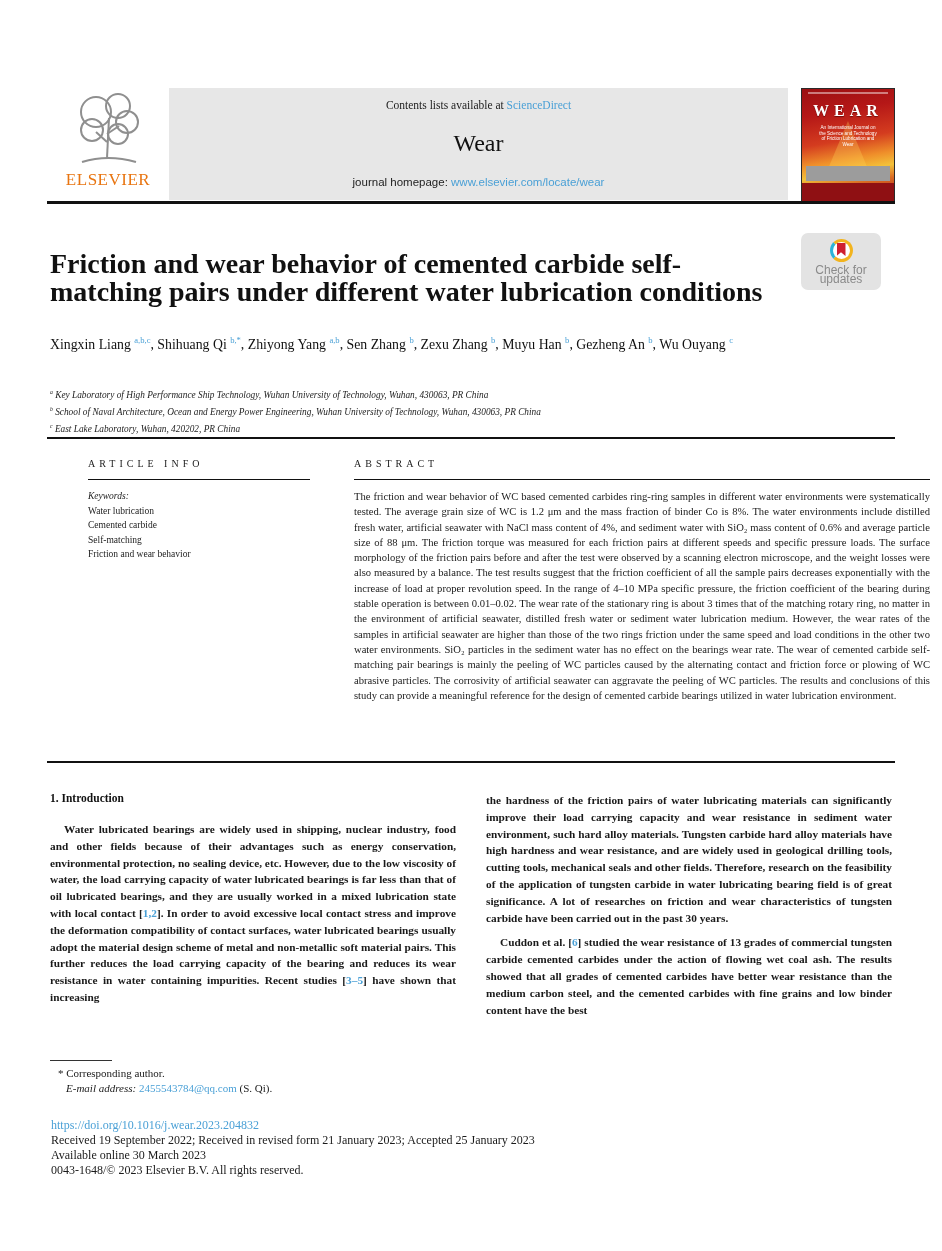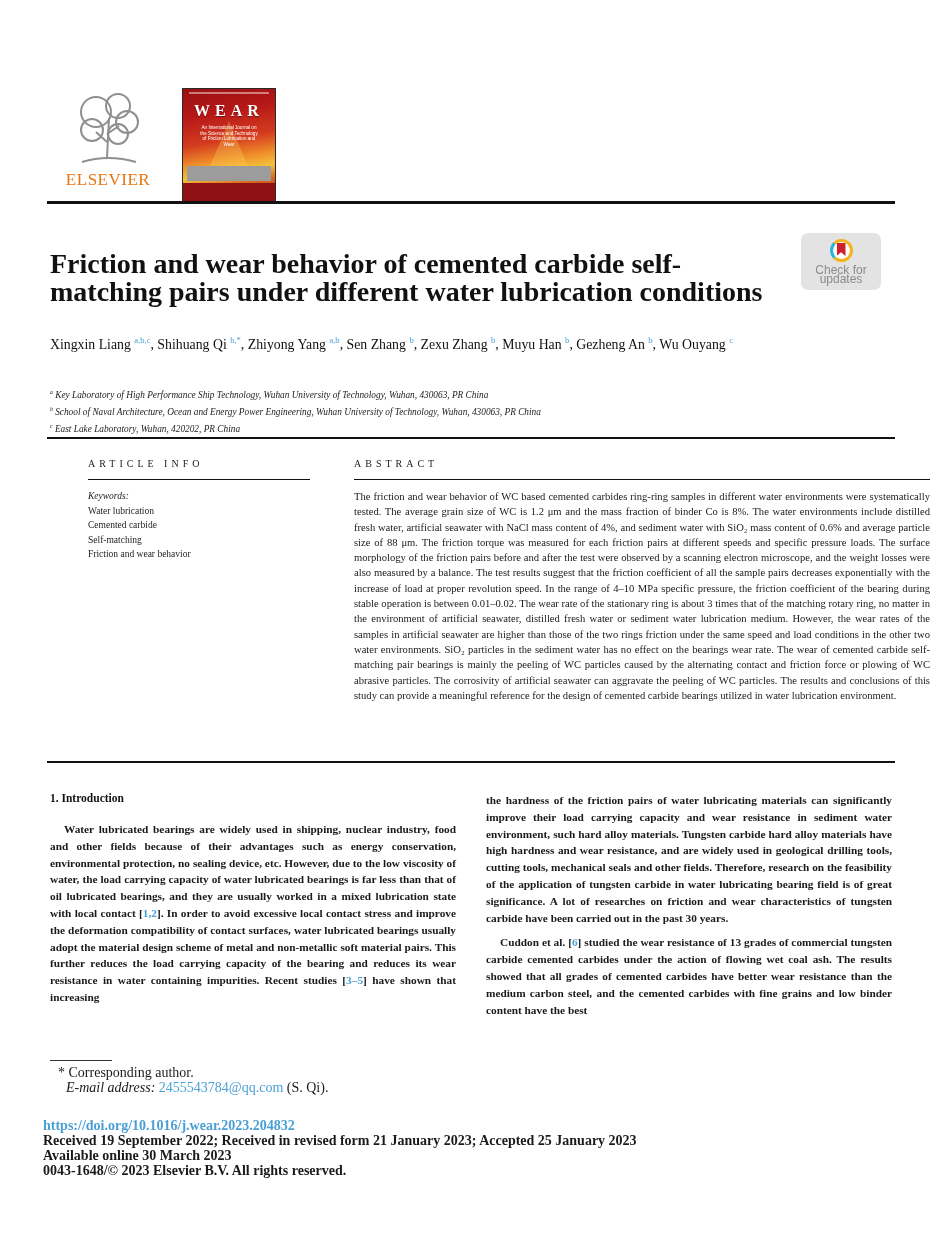--- a/index.html
+++ b/index.html
@@ -80,25 +80,25 @@
   
   .intro{position:absolute;top:792px;left:50px;width:842px;display:flex;gap:30px;}
   .col{width:406px;flex-shrink:0;}
   .intro h2{font-size:11.5px;font-weight:bold;color:#111;margin-bottom:17px;}
   .para{font-size:11.3px;line-height:16.8px;text-align:justify;color:#1a1a1a;font-weight:bold;}
   .indent{text-indent:14px;}
   .para + .para{margin-top:8px;}
 
   
   .foot-rule{position:absolute;top:1060px;left:50px;width:62px;border-top:1px solid #333;}
-  .footnote{position:absolute;top:1066px;left:50px;font-size:14px;line-height:14.5px;color:#1a1a1a;}
+  .footnote{position:absolute;top:1066px;left:50px;font-size:11px;line-height:14.5px;color:#1a1a1a;}
   .footnote .l1{padding-left:8px;}
   .footnote .l2{padding-left:16px;}
   .em-label{font-style:italic;}
-  .footer{position:absolute;top:1118px;left:43px;font-size:14px;line-height:15px;color:#1a1a1a;font-weight:bold;}
+  .footer{position:absolute;top:1118px;left:51px;font-size:12px;line-height:15px;color:#1a1a1a;}
   .doi{color:var(--link);}
 </style>
 </head>
 <body>
 
 <div class="page">
 
 
   <div class="header">
     <div class="logo-block">
@@ -113,20 +113,29 @@
             <path d="M47 30 L45 70"></path>
             <path d="M45 54 L34 44"></path>
             <path d="M45 46 L57 38"></path>
             <path d="M20 74 Q46 66 74 74"></path>
           </g>
         </svg>
       </span>
       <div class="elsevier-name">ELSEVIER</div>
     </div>
 
+    <div class="header-box">
+      <div class="contents-line">
+        <span>Contents lists available at </span><span class="link">ScienceDirect</span>
+      </div>
+      <div class="journal-name">Wear</div>
+      <div class="homepage-line">
+        <span>journal homepage: </span><span class="link">www.elsevier.com/locate/wear</span>
+      </div>
+    </div>
 
     <div class="cover">
       <div class="cover-topline"></div>
       <div class="cover-tri"></div>
       <div class="cover-title">WEAR</div>
       <div class="cover-sub">An International Journal on the Science and Technology of Friction Lubrication and Wear</div>
       <div class="cover-band"></div>
       <div class="cover-foot"></div>
     </div>
   </div>

